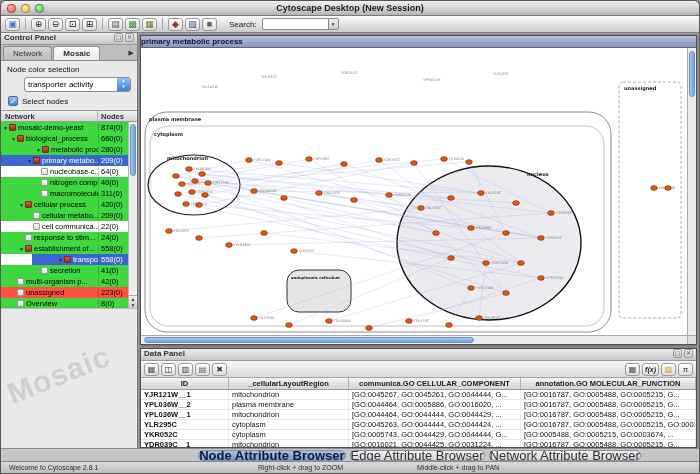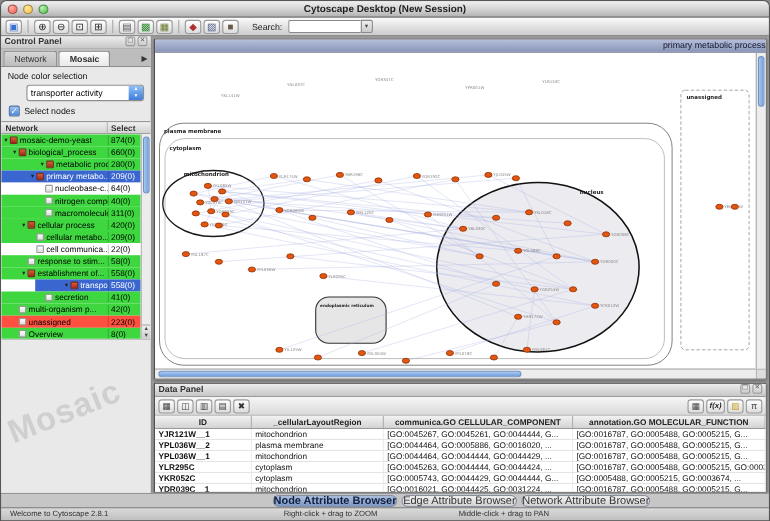--- a/index.html
+++ b/index.html
@@ -60,21 +60,21 @@
   .bg-blue{background:#3a67cf;color:#fff}
   .bg-white{background:#fff}
   .tree-scroll{position:absolute;right:0;top:0;bottom:0;width:9px;background:#ececec;border-left:1px solid #b5b5b5}
   .ts-thumb{position:absolute;left:1px;right:1px;top:2px;height:52px;border-radius:3px;background:linear-gradient(90deg,#a8c8f0,#6f9fdf);border:1px solid #7090c0}
   .ts-btns{position:absolute;bottom:0;left:0;right:0;font-size:5px;text-align:center;color:#444;background:linear-gradient(#eee,#ccc);border-top:1px solid #aaa;line-height:6px}
   .watermark{position:absolute;left:4px;bottom:56px;font-size:30px;font-weight:bold;color:#cfcfcf;transform:rotate(-22deg);letter-spacing:1px;pointer-events:none}
 
   
   .right-col{flex:1;display:flex;flex-direction:column;min-width:0;padding:2px 2px 0 2px;background:#9c9c9c}
   .network-frame{height:310px;flex:none;border:1px solid #4f4f4f;background:#fff;display:flex;flex-direction:column;box-shadow:0 1px 3px rgba(0,0,0,.35)}
-  .net-title{height:12px;flex:none;background:linear-gradient(#b6c0da,#8a96ba);border-bottom:1px solid #5d6580;font-size:8px;font-weight:normal;color:#14142a;text-align:right;line-height:11px}
+  .net-title{height:12px;flex:none;background:linear-gradient(#b6c0da,#8a96ba);border-bottom:1px solid #5d6580;font-size:8px;font-weight:bold;color:#14142a;text-align:left;line-height:11px}
   .net-body{flex:1;display:flex;min-height:0}
   .net-canvas{flex:1;position:relative;background:#fff;overflow:hidden}
   .net-canvas svg{display:block;width:100%;height:100%}
   .net-vscroll{width:9px;flex:none;background:#ededed;border-left:1px solid #aaa;position:relative}
   .sb-thumb-v{position:absolute;left:1px;right:1px;top:3px;height:46px;border-radius:3px;background:linear-gradient(90deg,#a8c8f0,#6f9fdf);border:1px solid #7090c0}
   .net-hrow{height:9px;flex:none;display:flex}
   .net-hscroll{flex:1;background:#ededed;border-top:1px solid #aaa;position:relative}
   .sb-thumb-h{position:absolute;top:1px;bottom:1px;left:3px;width:330px;border-radius:3px;background:linear-gradient(#a8c8f0,#6f9fdf);border:1px solid #7090c0}
   .net-corner{width:9px;flex:none;background:#ddd;border-top:1px solid #aaa;border-left:1px solid #aaa}
 
@@ -87,21 +87,21 @@
   .dtable{flex:1;display:flex;flex-direction:column;background:#fff;overflow:hidden}
   .dt-header{display:grid;grid-template-columns:88px 120px 172px 1fr;height:12px;flex:none;background:linear-gradient(#f2f2f2,#d4d4d4);border-bottom:1px solid #9a9a9a;font-size:7.5px;font-weight:bold;color:#222;text-align:center;line-height:11px}
   .dt-header>div{border-right:1px solid #b0b0b0;overflow:hidden;white-space:nowrap}
   .dt-row{display:grid;grid-template-columns:88px 120px 172px 1fr;height:10px;font-size:7.5px;line-height:10px;border-bottom:1px solid #e4e4e4;color:#111}
   .dt-row>div{border-right:1px solid #ececec;overflow:hidden;white-space:nowrap;padding-left:3px}
   .dt-row>div:first-child{font-weight:bold}
 
   
   .attr-tabs-row{height:13px;flex:none;background:#c6c6c6;border-top:1px solid #8e8e8e;display:flex}
   .attr-tabs-inner{margin-left:139px;width:559px;display:flex;justify-content:center;align-items:center;gap:4px}
-  .attr-tab{font-size:10px;padding:0 0;height:11px;line-height:10px;border:1px solid #878fa0;border-radius:6px;background:linear-gradient(#f2f2f2,#d2d2d2);color:#333;white-space:nowrap}
+  .attr-tab{font-size:13px;padding:0 0;height:11px;line-height:10px;border:1px solid #878fa0;border-radius:6px;background:linear-gradient(#f2f2f2,#d2d2d2);color:#333;white-space:nowrap}
   .attr-tab.active{background:linear-gradient(#abbede,#7d98c6);font-weight:bold;color:#101f3d}
   .statusbar{height:12px;flex:none;position:relative;background:linear-gradient(#dadada,#bfbfbf);border-top:1px solid #8c8c8c;font-size:7px;color:#2e2e2e}
   .statusbar span{position:absolute;top:2px;white-space:nowrap}
   #st-welcome{left:8px}#st-zoom{left:257px}#st-pan{left:416px}
 </style>
 </head>
 <body>
 
 <div class="window">
 
@@ -159,21 +159,21 @@
             <div>▲</div>
               <div>▼</div>
           </span>
         </div>
         <div class="checkbox-row">
           <span class="checkbox">✓</span>
           <span class="checkbox-label">Select nodes</span>
         </div>
         <div class="tree-header">
           <span class="th-net">Network</span>
-          <span class="th-nodes">Select</span>
+          <span class="th-nodes">Nodes</span>
         </div>
         <div class="tree-wrap">
           <div class="tree" id="tree">
               <div class="trow bg-green" style="padding-left: 1px;">
                 <span class="t-arrow">▼</span>
                 <span class="t-icon"></span>
                 <span class="t-label">mosaic-demo-yeast</span>
                 <span class="t-count">874(0)</span>
               </div>
               <div class="trow bg-green" style="padding-left: 9px;">
@@ -227,21 +227,21 @@
               <div class="trow bg-white" style="padding-left: 25px;">
                 <span class="t-arrow"></span>
                 <span class="t-icon leaf"></span>
                 <span class="t-label">cell communica...</span>
                 <span class="t-count">22(0)</span>
               </div>
               <div class="trow bg-green" style="padding-left: 17px;">
                 <span class="t-arrow"></span>
                 <span class="t-icon leaf"></span>
                 <span class="t-label">response to stim...</span>
-                <span class="t-count">58(0)</span>
+                <span class="t-count">24(0)</span>
               </div>
               <div class="trow bg-green" style="padding-left: 17px;">
                 <span class="t-arrow">▼</span>
                 <span class="t-icon"></span>
                 <span class="t-label">establishment of...</span>
                 <span class="t-count">558(0)</span>
               </div>
               <div class="trow bg-blue" style="padding-left: 25px; margin-left: 31px;">
                 <span class="t-arrow">▼</span>
                 <span class="t-icon"></span>

